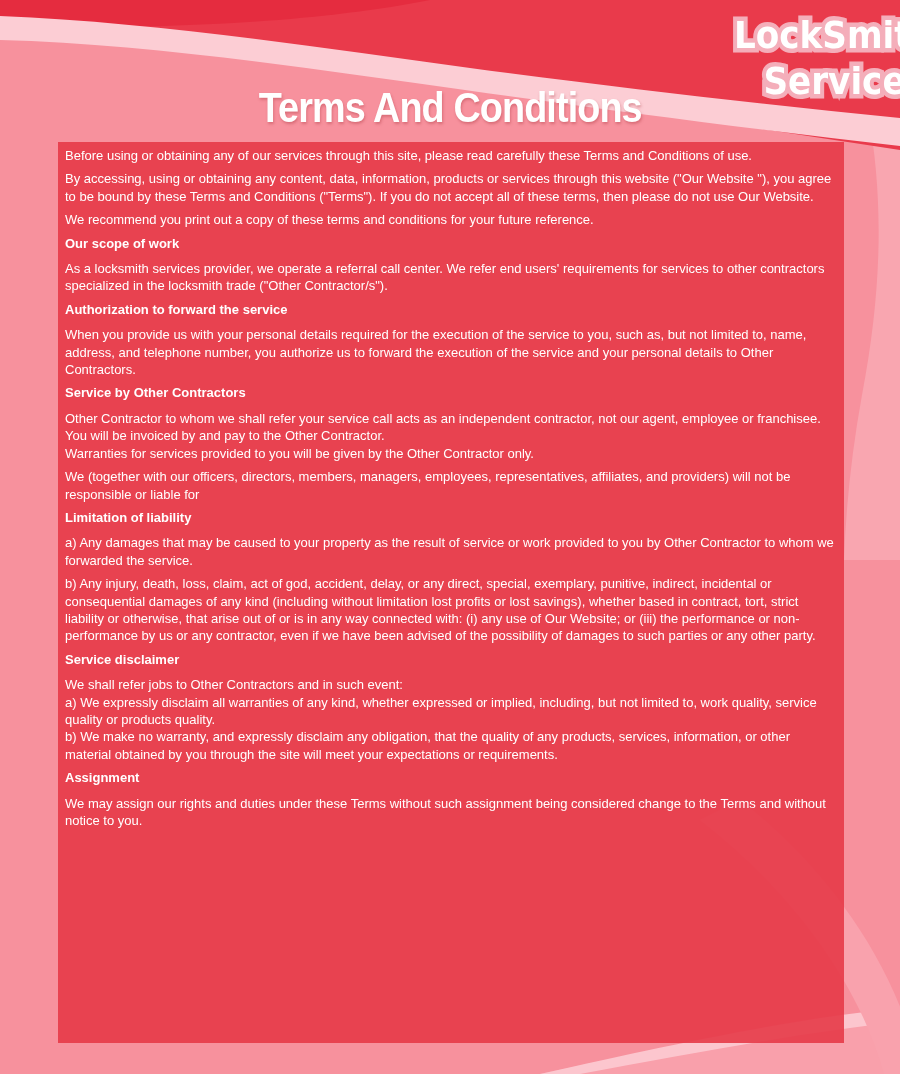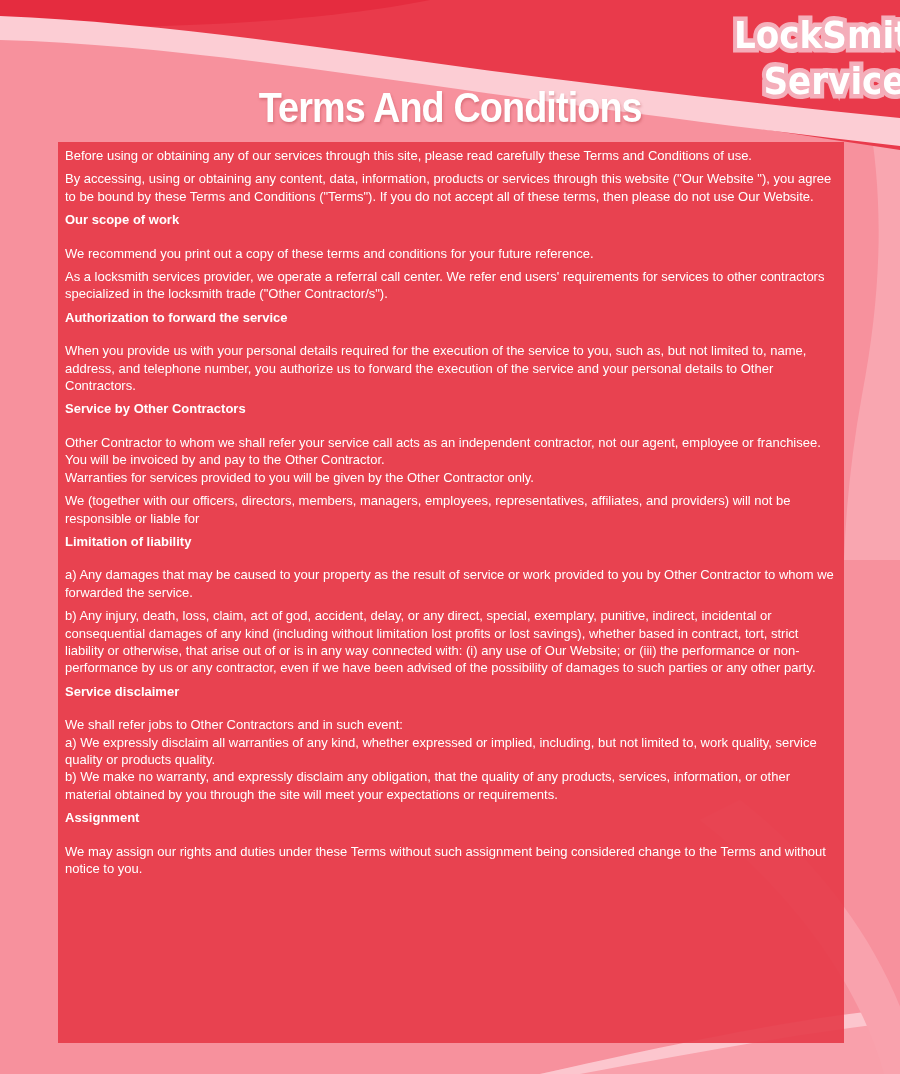--- a/index.html
+++ b/index.html
@@ -63,21 +63,21 @@
     background: rgba(230, 58, 72, 0.90);
     padding: 5px 8px 0 7px;
     color: #ffffff;
     font-size: 13px;
     line-height: 17.4px;
     z-index: 2;
   }
   .block { margin-top: 6px; }
   .block:first-child { margin-top: 0; }
   .block.heading { font-weight: bold; }
-  .block.heading + .block.paragraph { margin-top: 16px; }
+  .block.heading + .block.paragraph { margin-top: 8px; }
   .block.paragraph { white-space: pre-line; }
 </style>
 </head>
 <body>
 
 <div class="page">
 
   <svg class="bg-decor" viewBox="0 0 900 1074" xmlns="http://www.w3.org/2000/svg" aria-hidden="true">
 
     <rect x="0" y="0" width="900" height="1074" fill="#f7919d"></rect>
@@ -106,22 +106,22 @@
       <span class="logo-stroke">Service</span>
       <span class="logo-fill">Service</span>
     </span>
   </div>
 
   <h1 class="page-title">Terms And Conditions</h1>
 
   <div class="terms-panel">
       <div class="block paragraph">Before using or obtaining any of our services through this site, please read carefully these Terms and Conditions of use.</div>
       <div class="block paragraph">By accessing, using or obtaining any content, data, information, products or services through this website ("Our Website "), you agree to be bound by these Terms and Conditions ("Terms"). If you do not accept all of these terms, then please do not use Our Website.</div>
+      <div class="block paragraph">We recommend you print out a copy of these terms and conditions for your future reference.</div>
       <div class="block heading">Our scope of work</div>
-      <div class="block paragraph">We recommend you print out a copy of these terms and conditions for your future reference.</div>
       <div class="block paragraph">As a locksmith services provider, we operate a referral call center. We refer end users' requirements for services to other contractors specialized in the locksmith trade ("Other Contractor/s").</div>
       <div class="block heading">Authorization to forward the service</div>
       <div class="block paragraph">When you provide us with your personal details required for the execution of the service to you, such as, but not limited to, name, address, and telephone number, you authorize us to forward the execution of the service and your personal details to Other Contractors.</div>
       <div class="block heading">Service by Other Contractors</div>
       <div class="block paragraph">Other Contractor to whom we shall refer your service call acts as an independent contractor, not our agent, employee or franchisee.
 You will be invoiced by and pay to the Other Contractor.
 Warranties for services provided to you will be given by the Other Contractor only.</div>
       <div class="block paragraph">We (together with our officers, directors, members, managers, employees, representatives, affiliates, and providers) will not be responsible or liable for</div>
       <div class="block heading">Limitation of liability</div>
       <div class="block paragraph">a) Any damages that may be caused to your property as the result of service or work provided to you by Other Contractor to whom we forwarded the service.</div>

